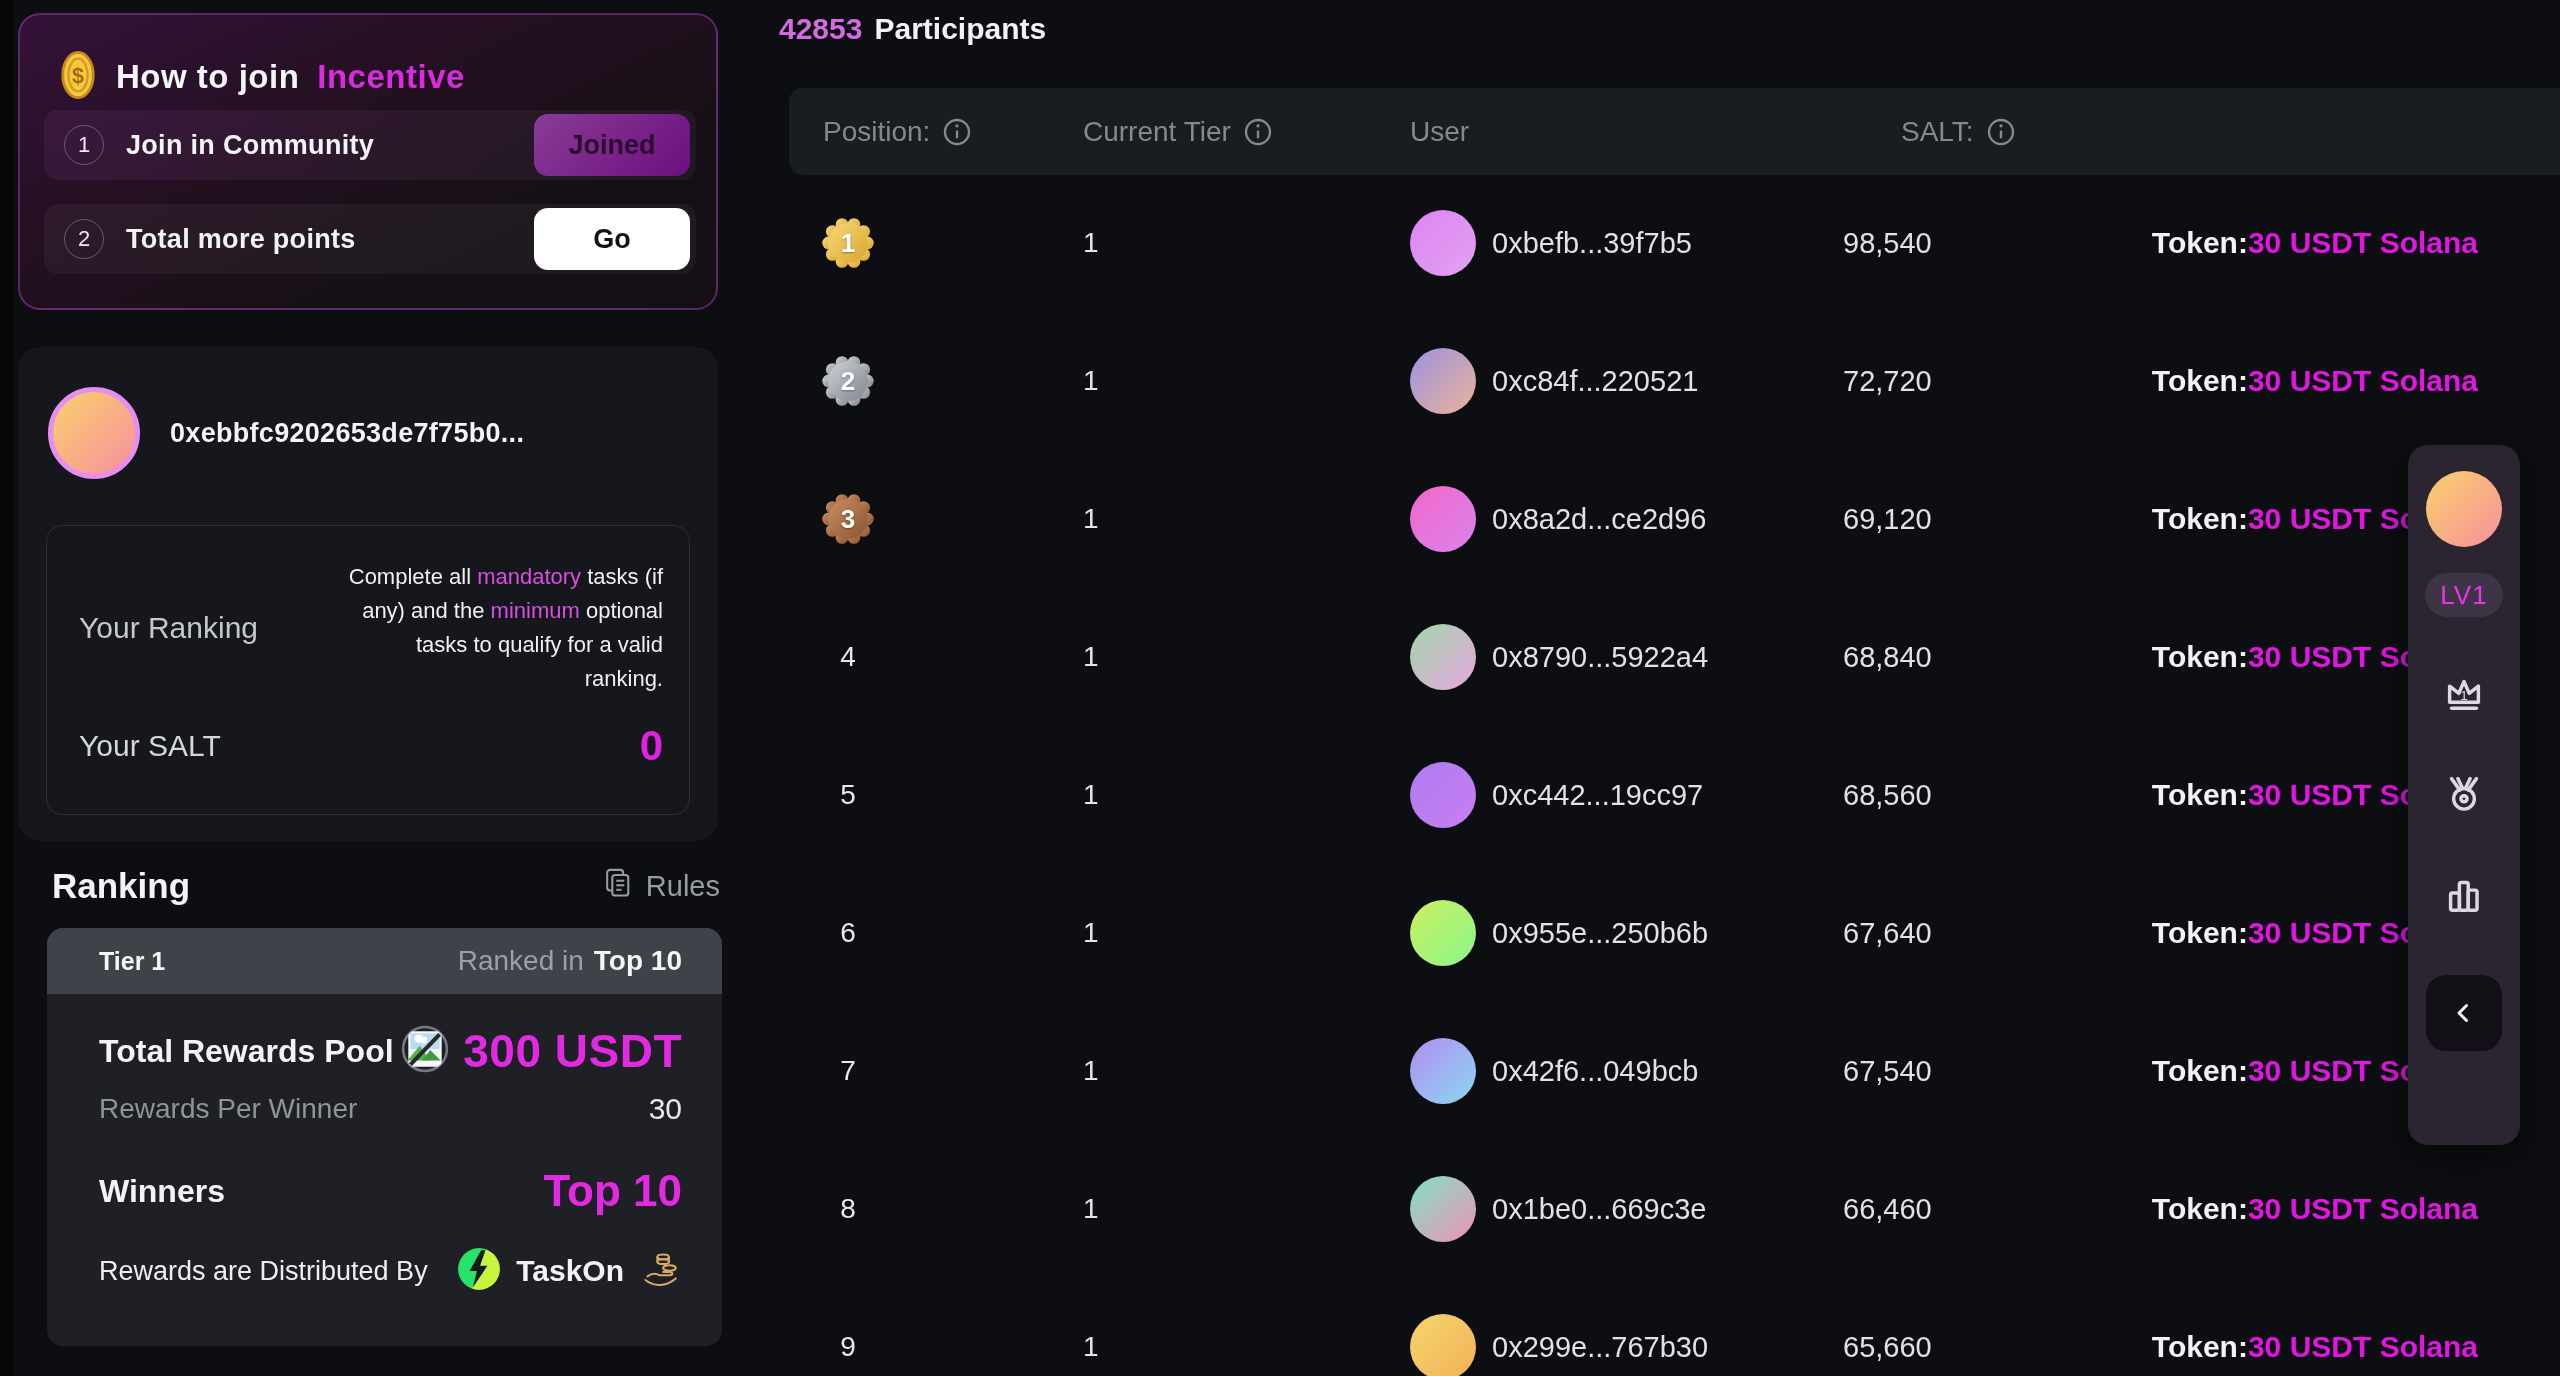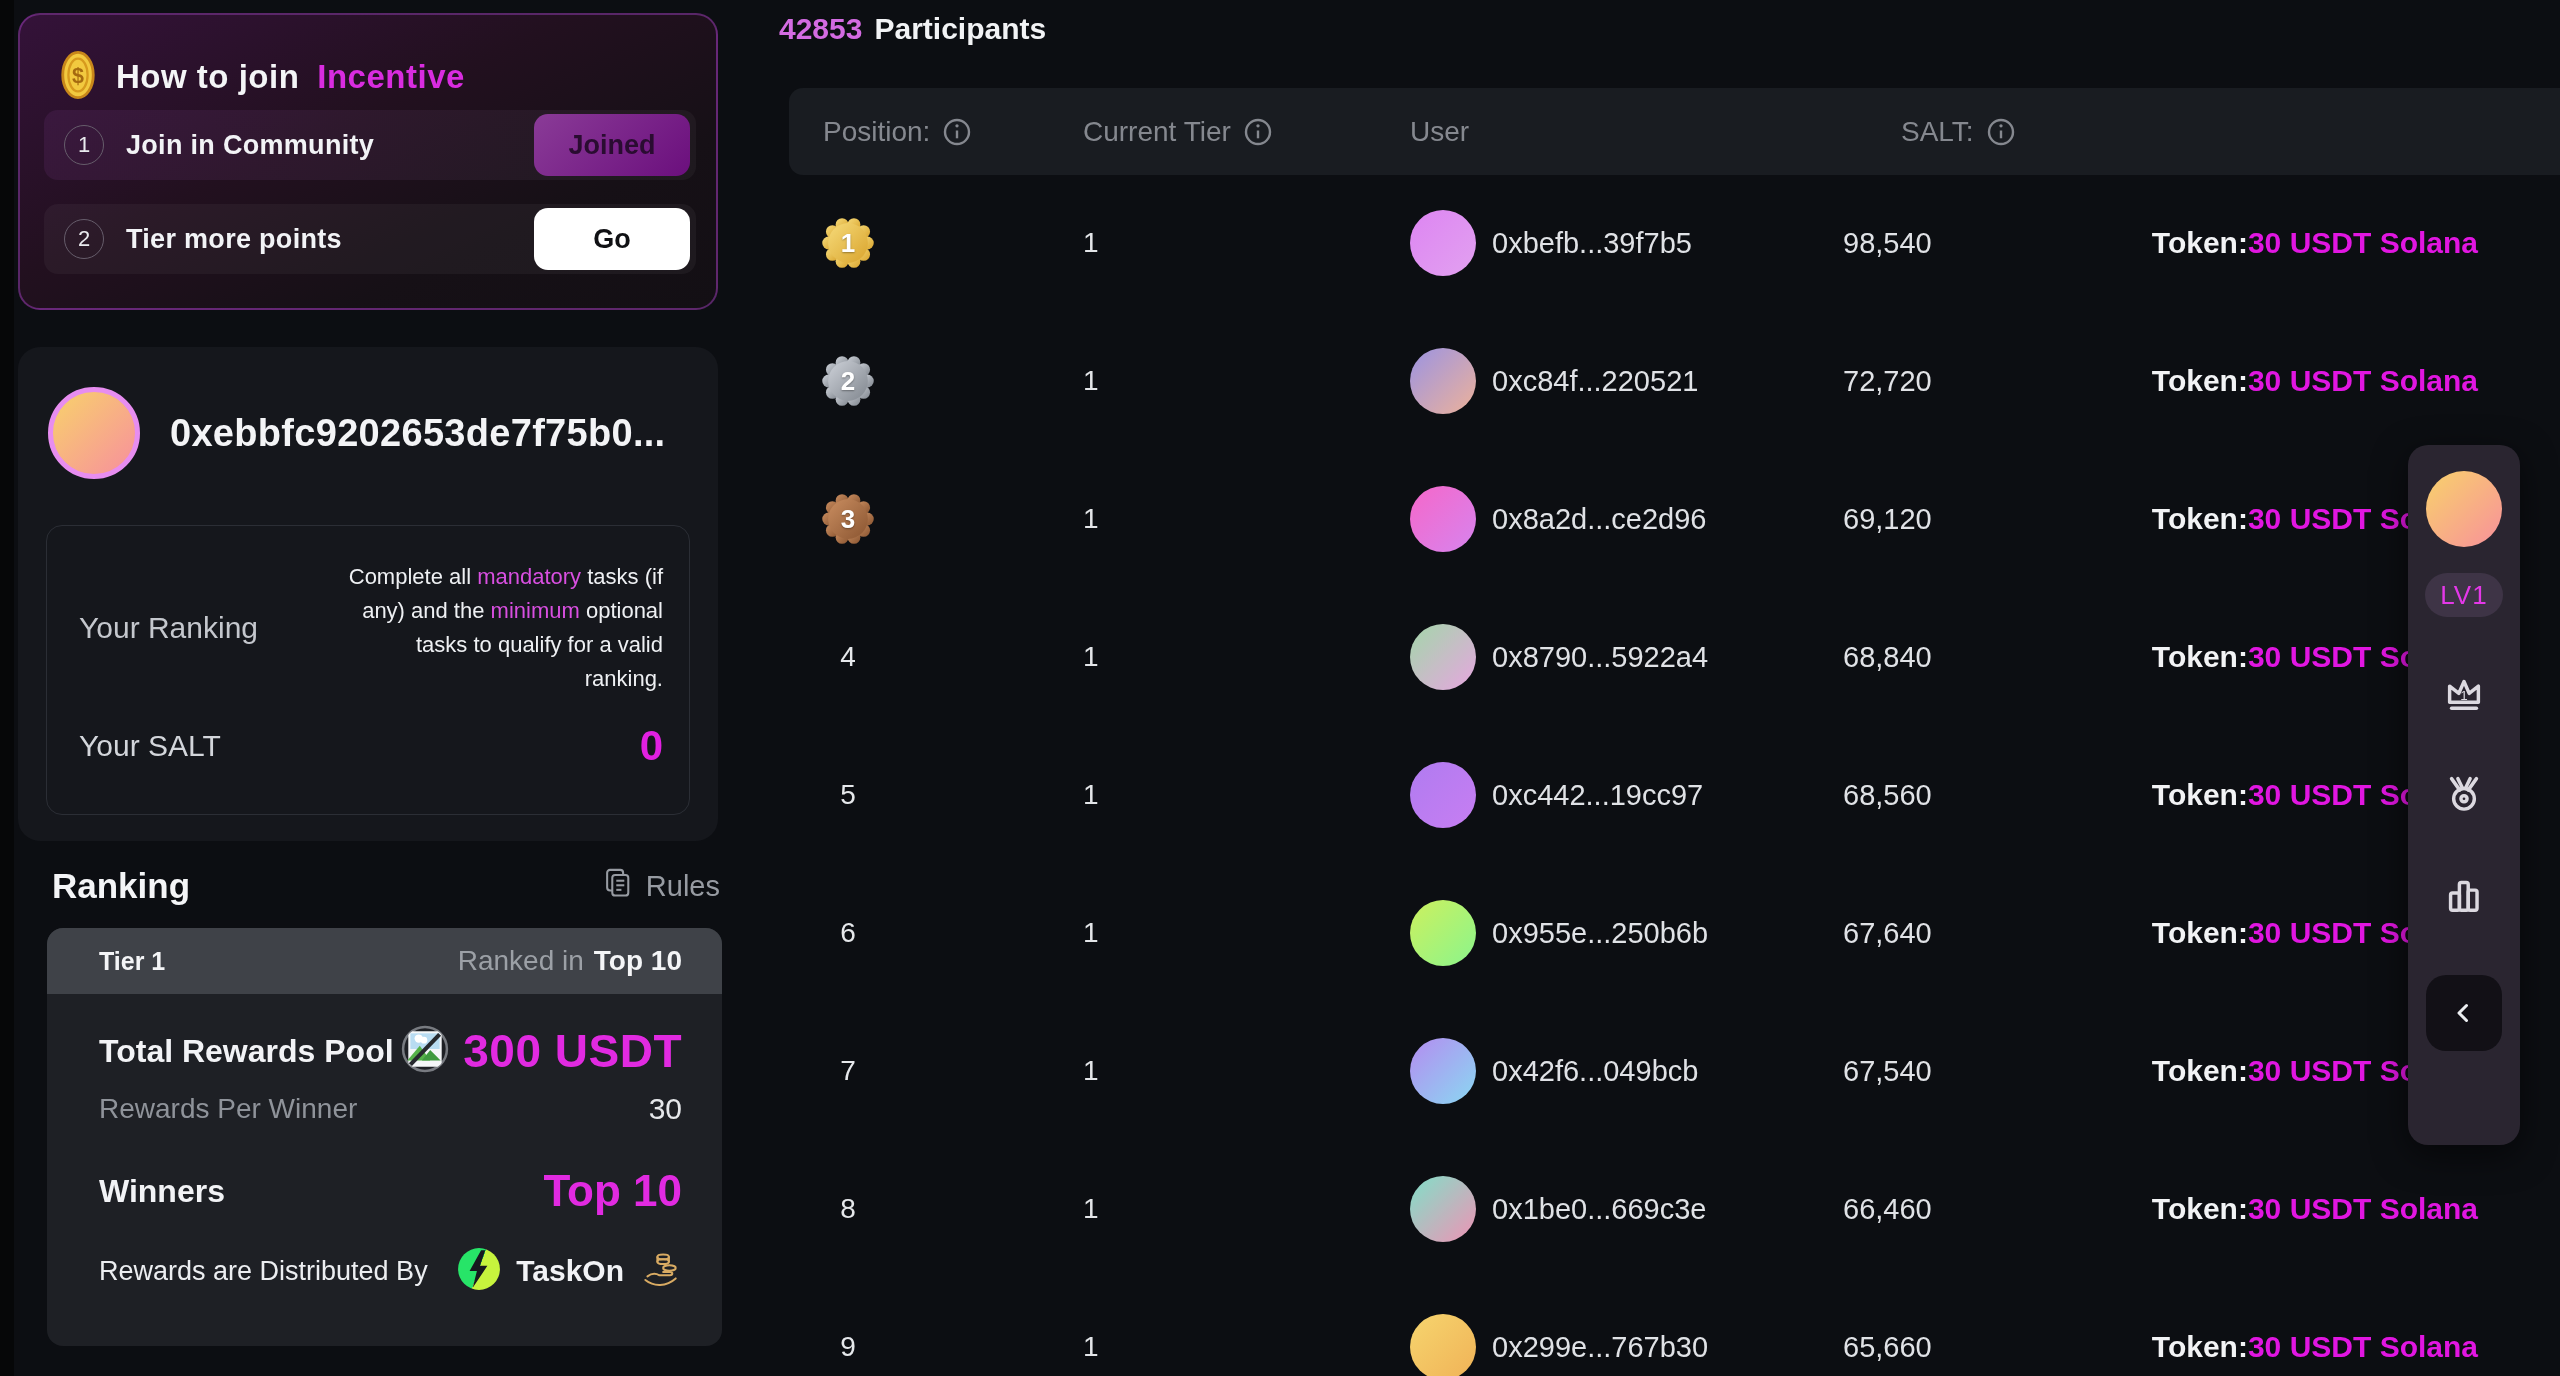--- a/index.html
+++ b/index.html
@@ -42,21 +42,21 @@
   .profile-card{
     position:absolute;left:18px;top:347px;width:700px;height:494px;border-radius:22px;
     background:#15171c;box-sizing:border-box;
   }
   .profile-head{display:flex;align-items:center;gap:30px;margin:40px 0 0 30px;}
   .avatar-big{
     width:92px;height:92px;border-radius:50%;flex:none;
     background:linear-gradient(135deg,#f8d26b,#f78f9d);
     border:5px solid #e78df0;box-sizing:border-box;
   }
-  .profile-addr{color:#f3f4f6;font-size:38px;font-weight:700;letter-spacing:.3px;}
+  .profile-addr{color:#f3f4f6;font-size:27px;font-weight:700;letter-spacing:.3px;}
   .rank-box{
     position:absolute;left:28px;top:178px;width:644px;height:290px;border-radius:16px;
     border:1.6px solid #2b2e35;box-sizing:border-box;
   }
   .rank-row1{display:flex;justify-content:space-between;align-items:center;padding:34px 26px 0 32px;}
   .rank-label{color:#c4c7cd;font-size:30px;}
   .rank-note{width:330px;text-align:right;font-size:22px;line-height:34px;color:#eef0f3;}
   .rank-note .hl{color:#d84fe0;}
   .salt-row{display:flex;justify-content:space-between;align-items:center;padding:26px 26px 0 32px;}
   .salt-label{color:#d3d6db;font-size:30px;}
@@ -202,21 +202,21 @@
     <span class="t hl">Incentive</span>
   </div>
 
   <div class="step-row r1">
     <span class="step-num">1</span>
     <span class="step-label">Join in Community</span>
     <button class="btn joined">Joined</button>
   </div>
   <div class="step-row r2">
     <span class="step-num">2</span>
-    <span class="step-label">Tier more points</span>
+    <span class="step-label">Total more points</span>
     <button class="btn go">Go</button>
   </div>
 </div>
 
 <div class="profile-card">
   <div class="profile-head">
     <div class="avatar-big"></div>
     <div class="profile-addr">0xebbfc9202653de7f75b0...</div>
   </div>
   <div class="rank-box">

